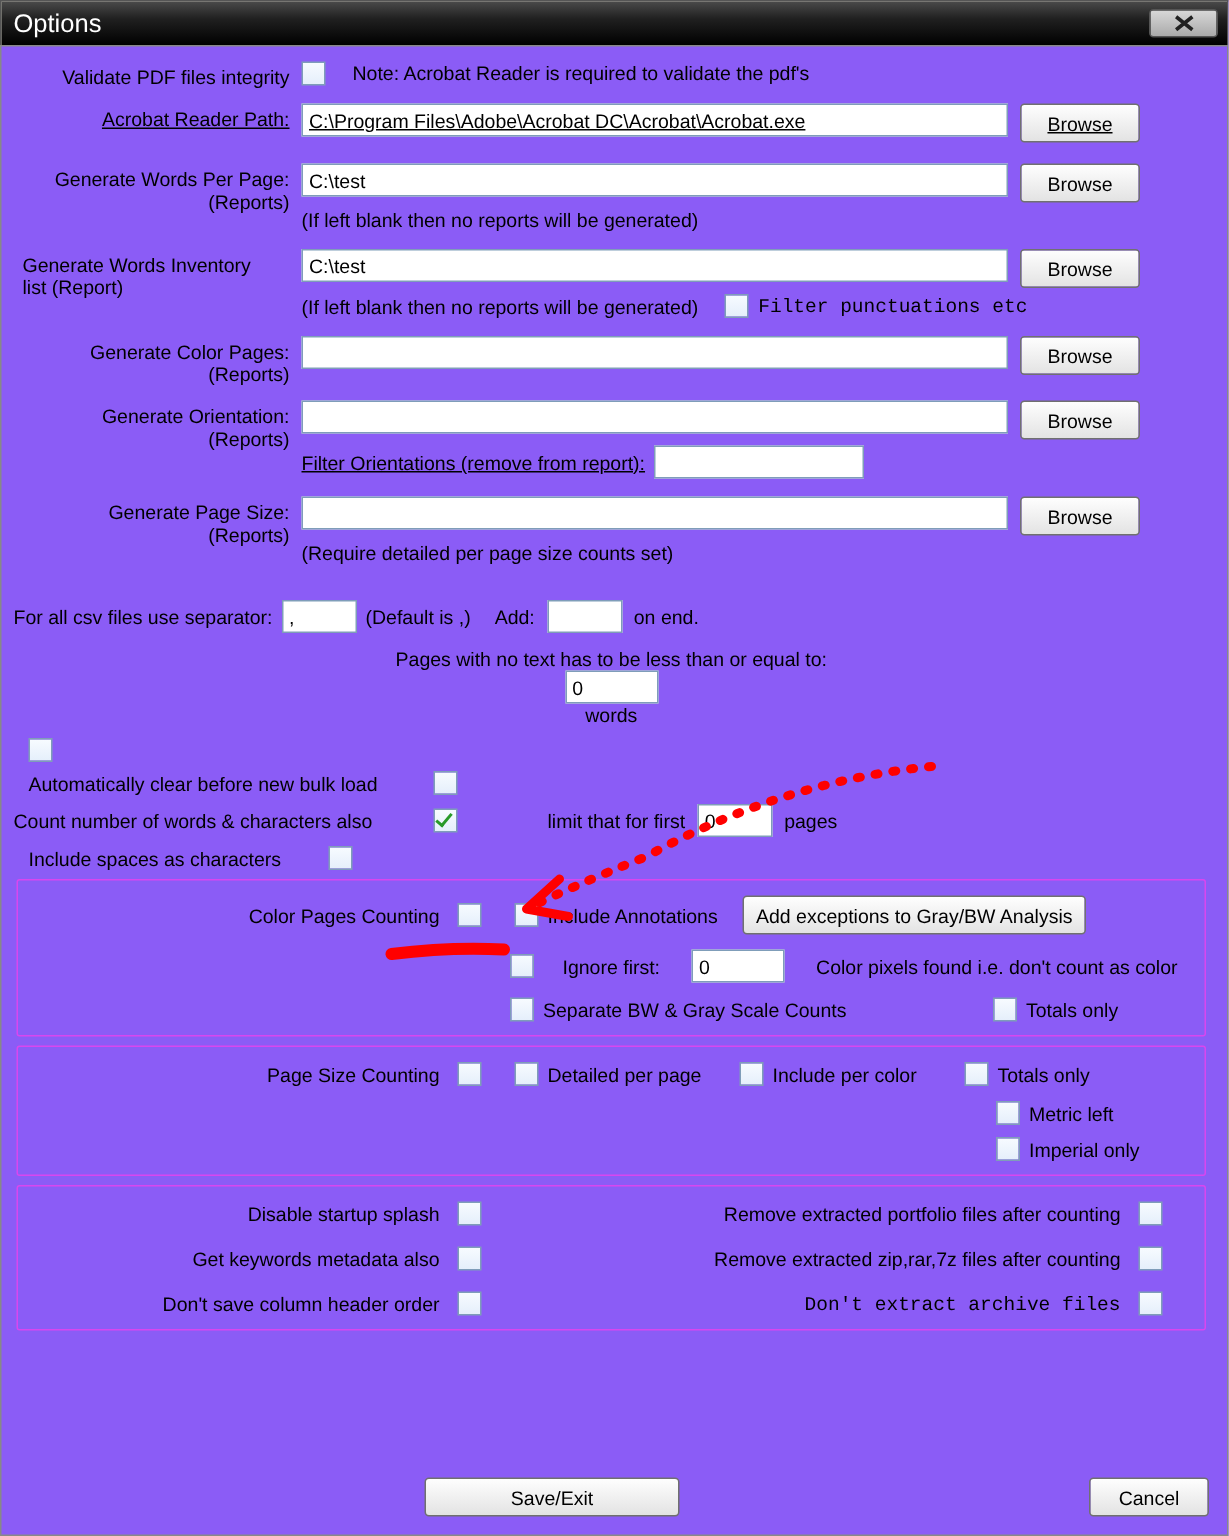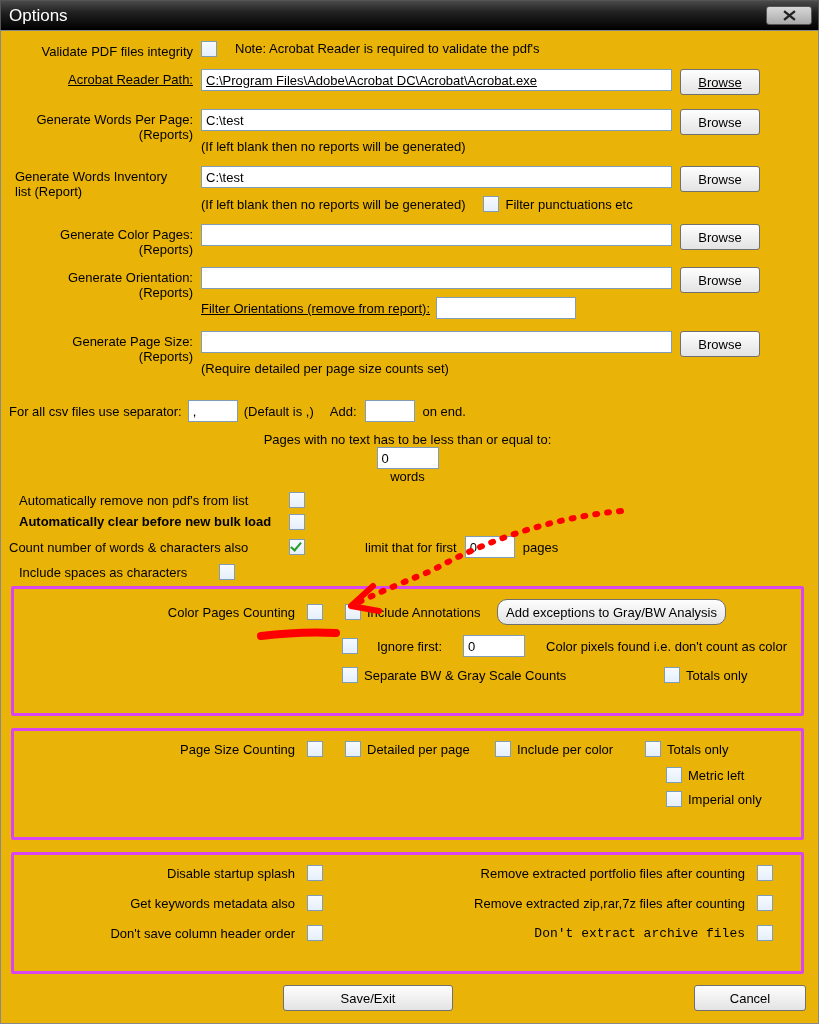--- a/index.html
+++ b/index.html
@@ -31,21 +31,21 @@
     width: 46px; height:19px;
     background: linear-gradient(to bottom, #d8d8d8 0%, #aaa 100%);
     border: 1px solid #555;
     border-radius: 3px;
     display:flex; align-items:center; justify-content:center;
     margin-right:6px;
   }
   .closebtn svg { width:13px; height:11px; }
   
   .body {
-    background: #eab308;
+    background: #8b5cf6;
     border: 1px solid #888;
     height: 994px;
     padding: 10px 12px 12px 8px;
     position: relative;
   }
   .row { display:flex; align-items:flex-start; margin-bottom:4px; }
   .lbl { text-align:right; padding-right:8px; padding-top:3px; }
   .lbl.w185 { width:192px; }
   input[type=text] {
     border:1px solid #7f9db9;
@@ -80,24 +80,24 @@
     width:4px; height:9px;
     border:solid #299a29;
     border-width:0 2px 2px 0;
     transform:rotate(40deg);
   }
   .hint { font-size:13px; color:#000; margin-left:0; }
   .small-input { width:62px; }
   .tiny-input { width:50px; }
   .sep { height:8px; }
   .group {
-    border:3px solid #d946ef;
+    border:1px solid #d946ef;
     border-radius:2px;
-    padding:10px 8px 26px 8px;
-    margin:6px 2px 12px 2px;
+    padding:10px 8px 5px 8px;
+    margin:6px 2px 0 2px;
     position:relative;
   }
   .annot {
     position:absolute;
     pointer-events:none;
   }
   .bottom-bar {
     position:absolute;
     left:0; right:0; bottom:12px;
     display:flex;
@@ -151,21 +151,21 @@
     <div class="lbl w185" style="text-align:left;padding-left:6px;">
       <span>Generate Words Inventory</span><br><span>list (Report)</span>
     </div>
     <div style="display:flex;flex-direction:column;">
       <div style="display:flex;">
         <input type="text" class="tbox-wide" value="C:\test" style="">
         <button class="btn browse">Browse</button>
       </div>
       <div style="margin-top:4px;display:flex;align-items:center;">
         <span class="hint">(If left blank then no reports will be generated)</span>
-        <span style="margin-left:18px;display:flex;align-items:center;">
+        <span style="margin-left:18px;display:flex;align-items:center;font-family:Liberation Mono, monospace;">
           <span class="chk"></span>
           <span style="margin-left:6px;">Filter punctuations etc</span>
         </span>
       </div>
     </div>
   </div>
 
   <div class="sep"></div>
 
   <div class="row" style="margin-bottom:10px;">
@@ -218,24 +218,23 @@
     <span>on end.</span>
   </div>
 
   <div class="row" style="align-items:center;margin-bottom:8px;flex-direction:column;">
     <span>Pages with no text has to be less than or equal to:</span>
     <input type="text" class="small-input" style="margin: 0px 10px;" value="0">
     <span>words</span>
   </div>
 
   <div class="row" style="align-items:center;padding-left:10px;margin-bottom:6px;">
-    <span style="width:270px;">Automatically remove non pdf's from list</span>
     <span class="chk"></span>
   </div>
-  <div class="row" style="padding-left:10px;margin-bottom:6px;font-weight:bold;">
+  <div class="row" style="align-items:center;padding-left:10px;margin-bottom:6px;">
     <span style="width:270px;">Automatically clear before new bulk load</span>
     <span class="chk"></span>
   </div>
   <div class="row" style="align-items:center;padding-left:0;margin-bottom:6px;">
     <span style="width:280px;">Count number of words &amp; characters also</span>
     <span class="chk checked"></span>
     <span style="margin-left:60px;">limit that for first</span>
     <input type="text" class="tiny-input" style="margin: 0px 8px;" value="0">
     <span>pages</span>
   </div>
@@ -245,21 +244,21 @@
   </div>
 
   <div class="group">
     <div class="row" style="align-items:center;margin-bottom:10px;">
       <div style="width:285px;text-align:right;padding-right:12px;">Color Pages Counting</div>
       <span class="chk"></span>
       <span style="margin-left:22px;display:flex;align-items:center;">
         <span class="chk"></span>
         <span style="margin-left:6px;width:130px;">Include Annotations</span>
       </span>
-      <button class="btn" style="padding:2px 8px;border-radius:10px;">Add exceptions to Gray/BW Analysis</button>
+      <button class="btn" style="padding:2px 8px;">Add exceptions to Gray/BW Analysis</button>
     </div>
     <div class="row" style="align-items:center;margin-bottom:10px;padding-left:320px;gap:13px;">
       <span class="chk"></span>
       <span style="margin-left:6px;">Ignore first:</span>
       <input type="text" class="small-input" style="margin: 0px 8px;" value="0">
       <span>Color pixels found i.e. don't count as color</span>
     </div>
     <div class="row" style="align-items:center;padding-left:320px;">
       <span class="chk"></span>
       <span style="margin-left:6px;width:260px;">Separate BW &amp; Gray Scale Counts</span>
@@ -318,21 +317,21 @@
       <div style="flex:1;text-align:right;padding-right:12px;font-family:Liberation Mono, monospace;">Don't extract archive files</div>
       <span class="chk"></span>
       <div style="width:20px;"></div>
     </div>
   </div>
 
   <div class="bottom-bar">
     <div style="width:270px;"></div>
     <button class="btn" style="width:170px;">Save/Exit</button>
     <div class="spacer"></div>
-    <button class="btn" style="width:112px;">Cancel</button>
+    <button class="btn" style="width:80px;">Cancel</button>
   </div>
 
   <svg class="annot" style="left:0;top:0;" width="819" height="994">
 
     <path d="M 620 480 Q 520 490 430 540 Q 380 560 350 575" stroke="#ff0000" stroke-width="6" stroke-linecap="round" stroke-dasharray="2 10" fill="none"></path>
 
     <path d="M 350 575 L 372 555 M 350 575 L 378 580" stroke="#ff0000" stroke-width="6" stroke-linecap="round" fill="none"></path>
 
     <path d="M 260 605 Q 300 600 335 602" stroke="#ff0000" stroke-width="8" stroke-linecap="round" fill="none"></path>
   </svg>

